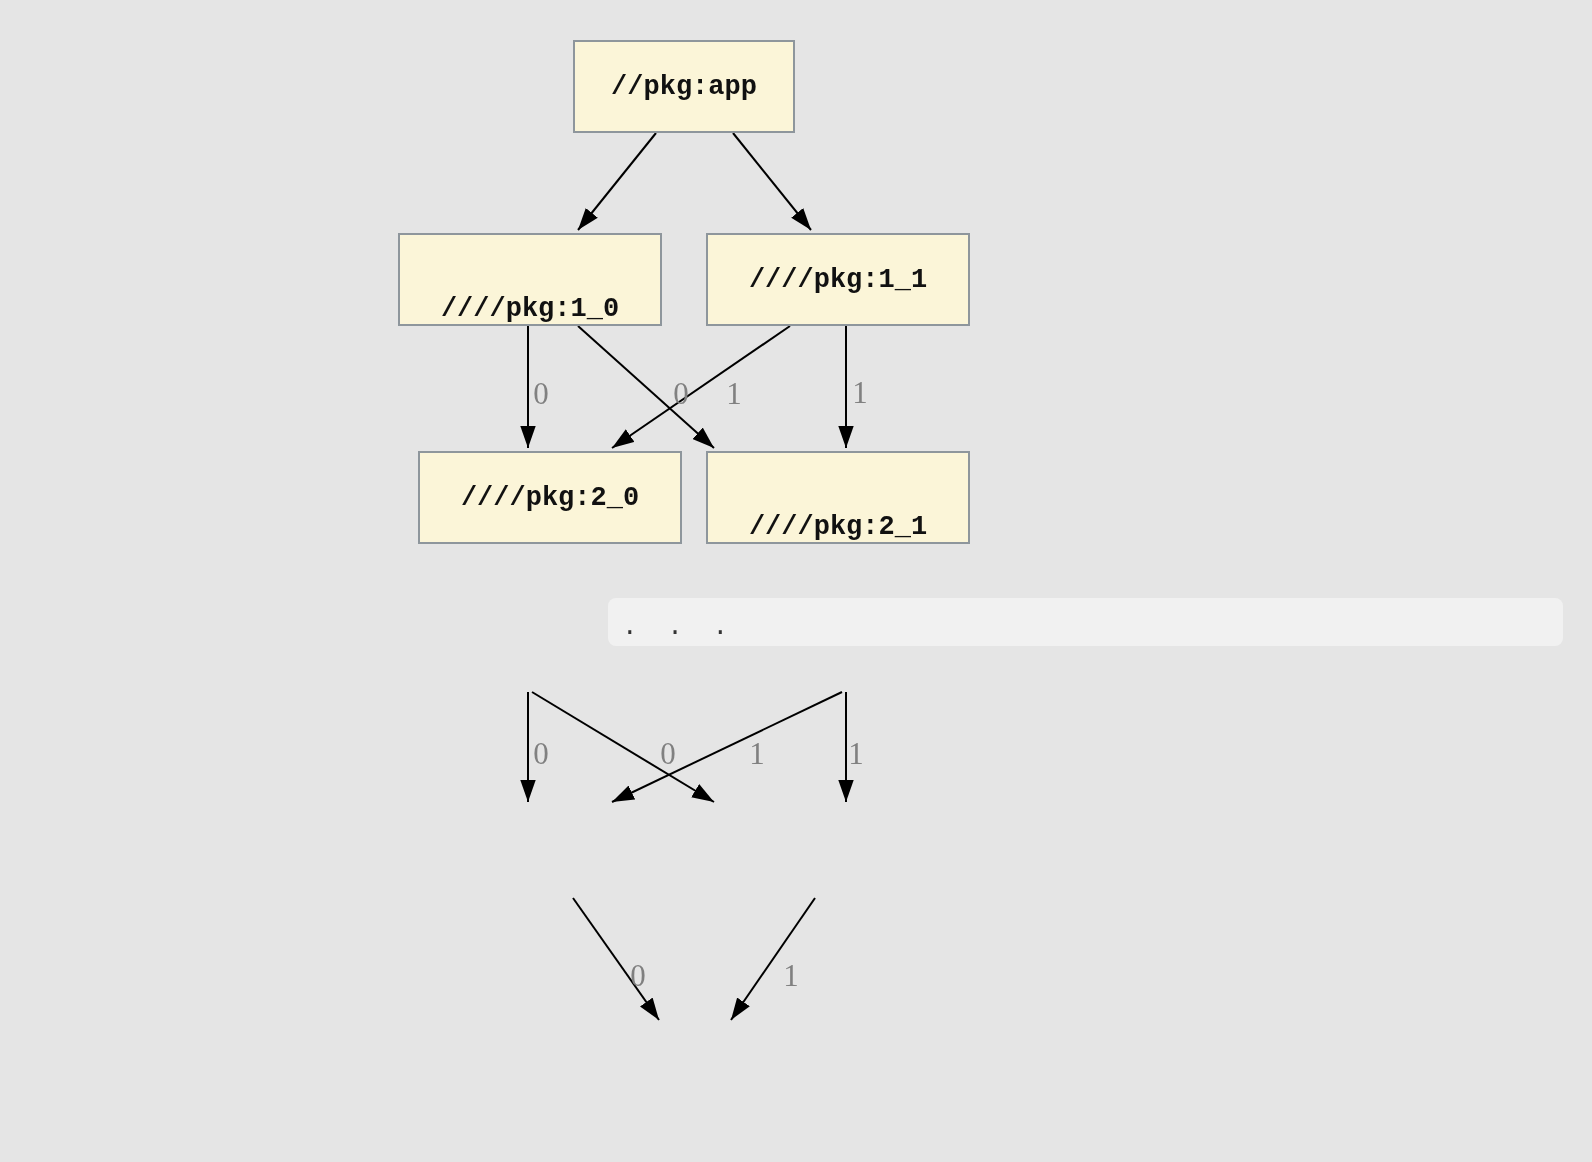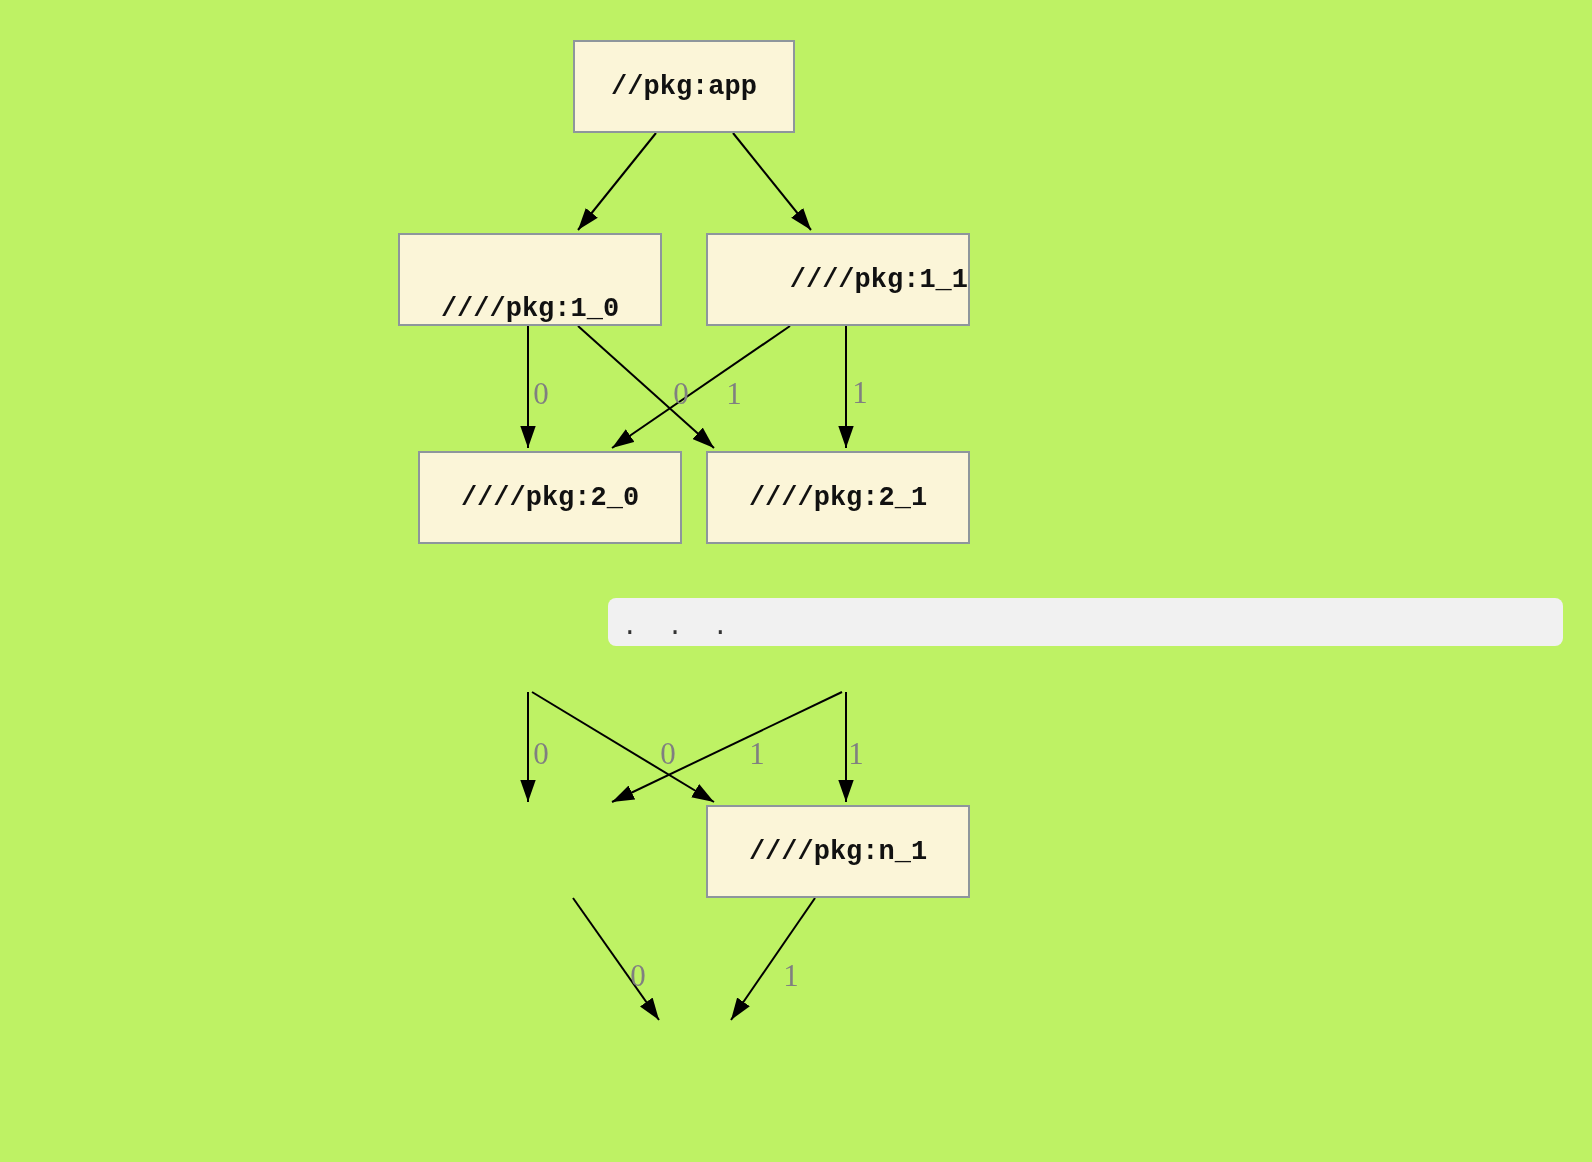--- a/index.html
+++ b/index.html
@@ -1,19 +1,19 @@
 <!DOCTYPE html>
 <html><head>
 <meta charset="utf-8">
 <style>
   html,body{margin:0;padding:0;background:#ffffff;}
   #canvas{
     position:relative;
     width:1592px;height:1162px;
-    background:#bef264;
+    background:#e5e5e5;
     font-family:"Liberation Sans", sans-serif;
     overflow:hidden;
   }
   #edges{position:absolute;left:0;top:0;width:1592px;height:1162px;}
   .node{
     position:absolute;
     background:#fbf5d8;
     border:2px solid #8e969c;
     box-sizing:border-box;
     display:flex;align-items:center;justify-content:center;
@@ -78,31 +78,28 @@
     <line x1="573" y1="898" x2="659" y2="1020" stroke="#000" stroke-width="2" marker-end="url(#arrow)"></line>
     <line x1="815" y1="898" x2="731" y2="1020" stroke="#000" stroke-width="2" marker-end="url(#arrow)"></line>
   </svg>
 
   <div class="node mid" style="left:573px;top:40px;">
     <span>//pkg:app</span>
   </div>
   <div class="node side" style="left:398px;top:233px;align-items:flex-end;">
     <span>////pkg:1_0</span>
   </div>
-  <div class="node side" style="left:706px;top:233px;justify-content:flex-end;">
+  <div class="node side" style="left:706px;top:233px;">
     <span>////pkg:1_1</span>
   </div>
   <div class="node side" style="left:418px;top:451px;">
     <span>////pkg:2_0</span>
   </div>
-  <div class="node side" style="left:706px;top:451px;">
+  <div class="node side" style="left:706px;top:451px;align-items:flex-end;">
     <span>////pkg:2_1</span>
-  </div>
-  <div class="node side" style="left:706px;top:805px;">
-    <span>////pkg:n_1</span>
   </div>
 
   <div class="band">
     <span>. . .</span>
   </div>
 
   <span class="edge-label" style="left:541px;top:393px;">0</span>
   <span class="edge-label" style="left:681px;top:393px;">0</span>
   <span class="edge-label" style="left:734px;top:393px;">1</span>
   <span class="edge-label" style="left:860px;top:392px;">1</span>

